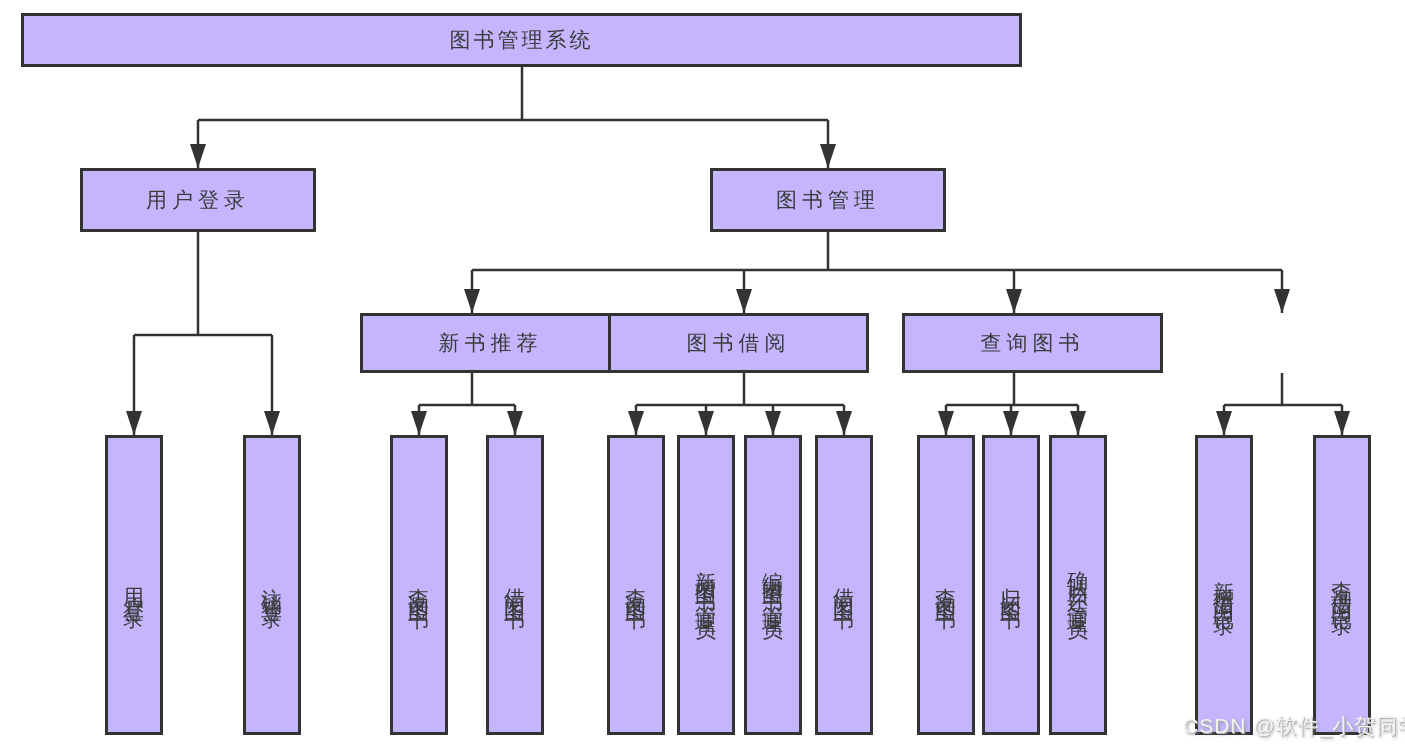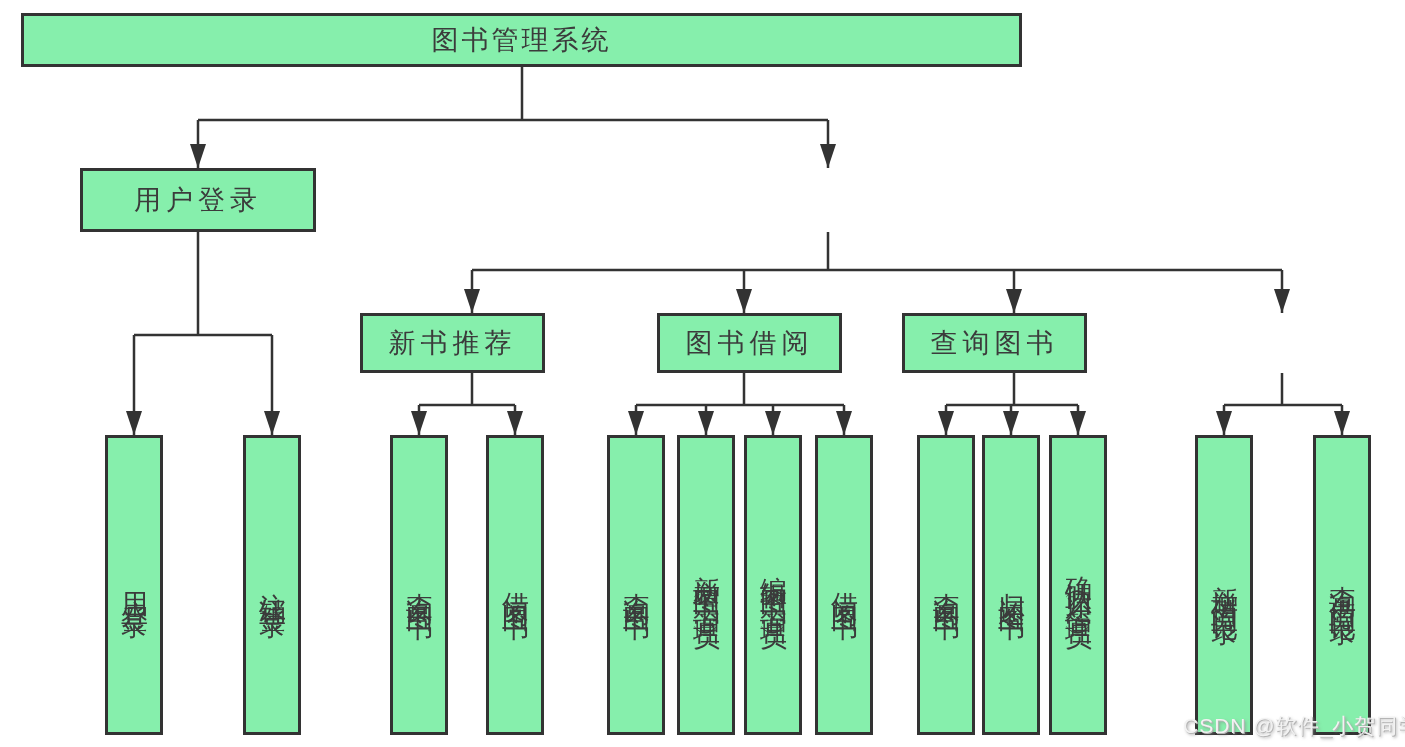--- a/index.html
+++ b/index.html
@@ -13,30 +13,30 @@
   .connectors{position:absolute;left:0;top:0;pointer-events:none;}
   .connectors .ln, .connectors .ar{
     fill:none;
     stroke:var(--line,#333);
     stroke-width:2.5;
   }
   #ah path{fill:var(--line,#333);stroke:none;}
   .box{
     position:absolute;
     box-sizing:border-box;
-    background:#86efac;
+    background:#c4b5fd;
     border:3px solid var(--border,#333);
     display:flex;align-items:center;justify-content:center;
     color:var(--text,#3b3b3b);
-    font-size:27px;
+    font-size:21px;
     white-space:nowrap;
   }
   .root{left:21px;top:13px;width:1001px;height:54px;letter-spacing:3px;}
   .l2{top:168px;width:236px;height:64px;letter-spacing:5px;}
-  .l3{top:313px;width:185px;height:60px;letter-spacing:5px;}
+  .l3{top:313px;width:261px;height:60px;letter-spacing:5px;}
   .leaf{
     top:435px;width:58px;height:300px;
     writing-mode:vertical-rl;
     text-orientation:mixed;
     letter-spacing:7px;
     white-space:normal;
     line-height:1;
   }
   .watermark{
     position:absolute;
@@ -86,23 +86,24 @@
     <path class="ar" marker-end="url(#ah)" d="M946 405 V435"></path>
     <path class="ar" marker-end="url(#ah)" d="M1011 405 V435"></path>
     <path class="ar" marker-end="url(#ah)" d="M1078 405 V435"></path>
     <path class="ar" marker-end="url(#ah)" d="M1224 405 V435"></path>
     <path class="ar" marker-end="url(#ah)" d="M1342 405 V435"></path>
   </svg>
 
   <div class="box root">图书管理系统</div>
 
   <div class="box l2" style="left:80px">用户登录</div>
+  <div class="box l2" style="left:710px">图书管理</div>
 
   <div class="box l3" style="left:360px">新书推荐</div>
-  <div class="box l3" style="left:657px">图书借阅</div>
+  <div class="box l3" style="left:608px">图书借阅</div>
   <div class="box l3" style="left:902px">查询图书</div>
 
   <div class="box leaf" style="left:105px">用户登录</div>
   <div class="box leaf" style="left:243px">注销登录</div>
 
   <div class="box leaf" style="left:390px">查询图书</div>
   <div class="box leaf" style="left:486px">借阅图书</div>
 
   <div class="box leaf" style="left:607px">查询图书</div>
   <div class="box leaf" style="left:677px">新增图书（管理员）</div>

